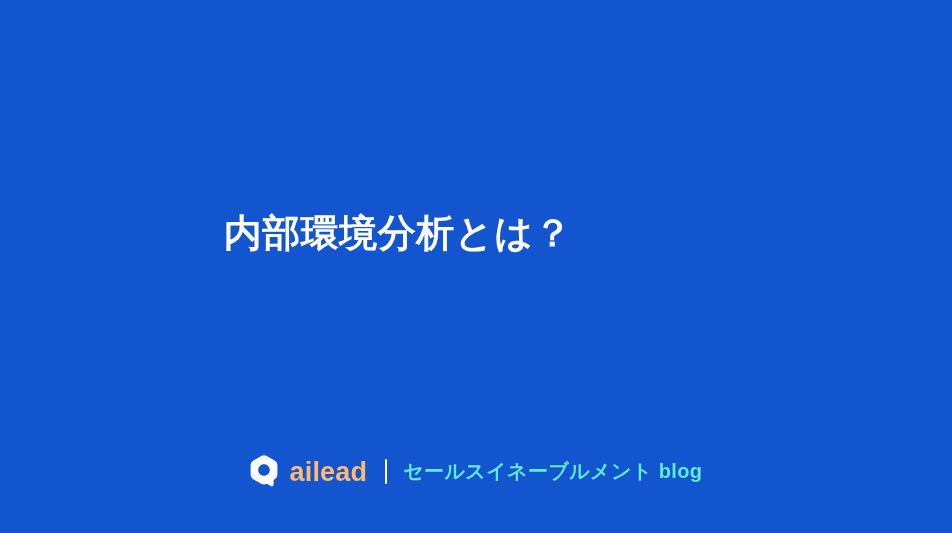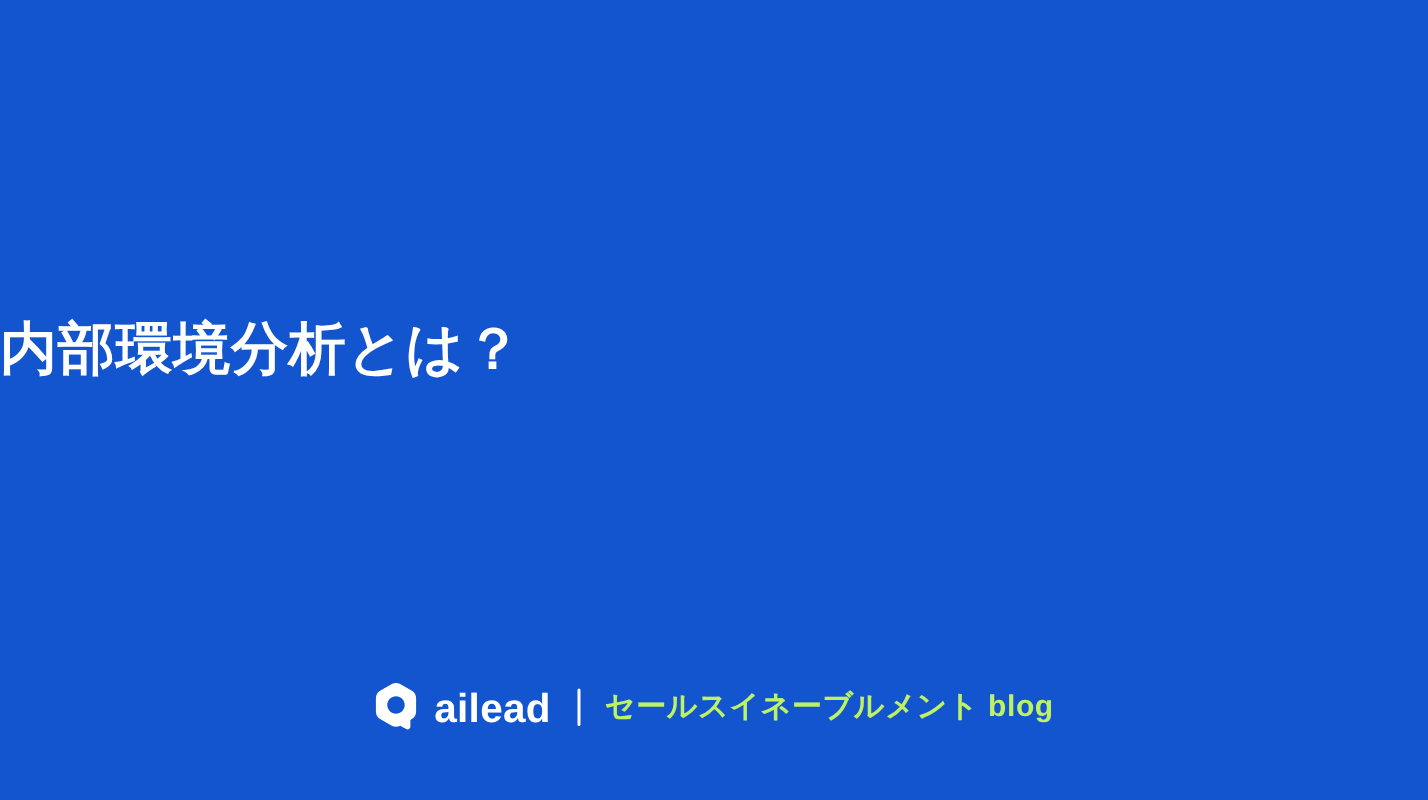--- a/index.html
+++ b/index.html
@@ -24,21 +24,21 @@
     justify-content: flex-start;
     box-sizing: border-box;
   }
 
   
   #title-block {
     position: absolute;
     left: 0;
     top: 198px;
     width: 796px;
-    text-align: left;
+    text-align: center;
   }
 
   .title-line {
     display: block;
     color: #ffffff;
     font-weight: 700;
     font-size: 38px;
     line-height: 70px;
     letter-spacing: 0.5px;
     white-space: nowrap;
@@ -58,41 +58,41 @@
 
   #logo-mark {
     width: 30px;
     height: 32px;
     display: block;
     flex: 0 0 auto;
     margin-right: 10px;
   }
 
   #wordmark {
-    color: #ffffff;
+    color: #fdba74;
     font-size: 27px;
     font-weight: 700;
     line-height: 1;
     letter-spacing: 0.2px;
     white-space: nowrap;
     position: relative;
     top: 1px;
   }
 
   #brand-divider {
     width: 2px;
     height: 25px;
     background: #ffffff;
     margin: 0 16px 0 18px;
     flex: 0 0 auto;
     border-radius: 1px;
   }
 
   #tagline {
-    color: #bef264;
+    color: #5eead4;
     font-size: 20px;
     font-weight: 700;
     line-height: 1;
     letter-spacing: 0.4px;
     white-space: nowrap;
   }
 </style>
 </head>
 <body>
 

